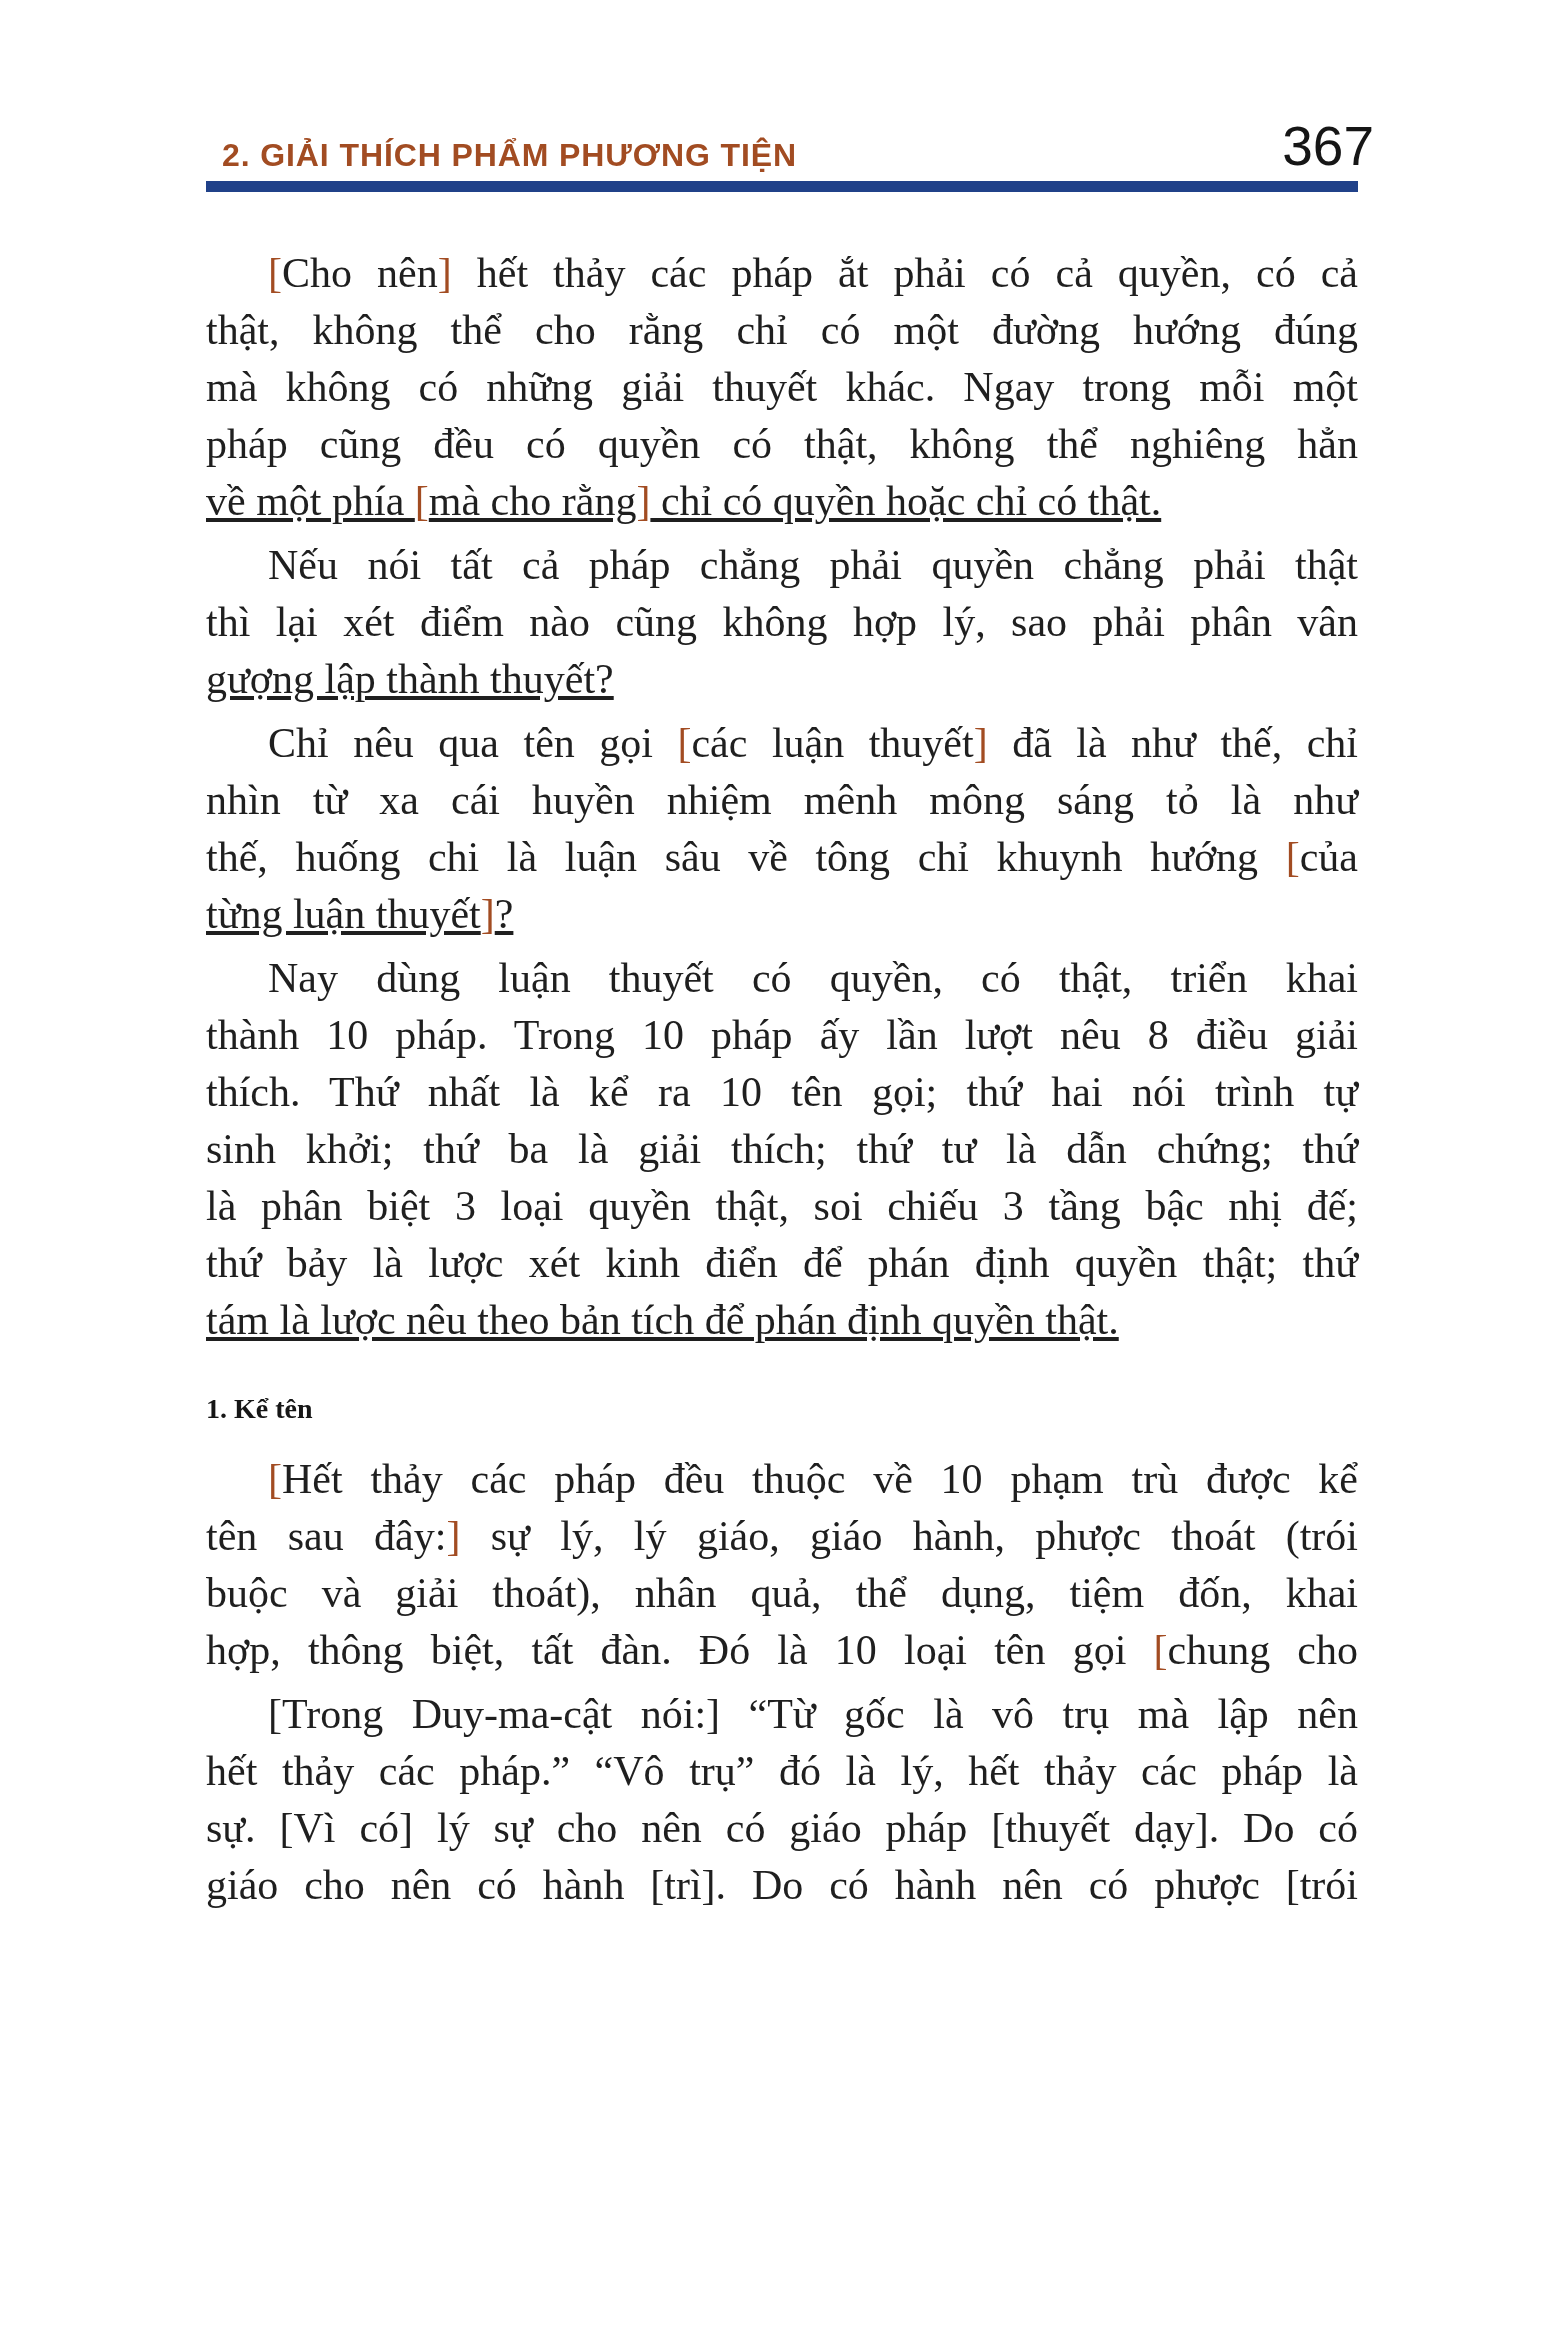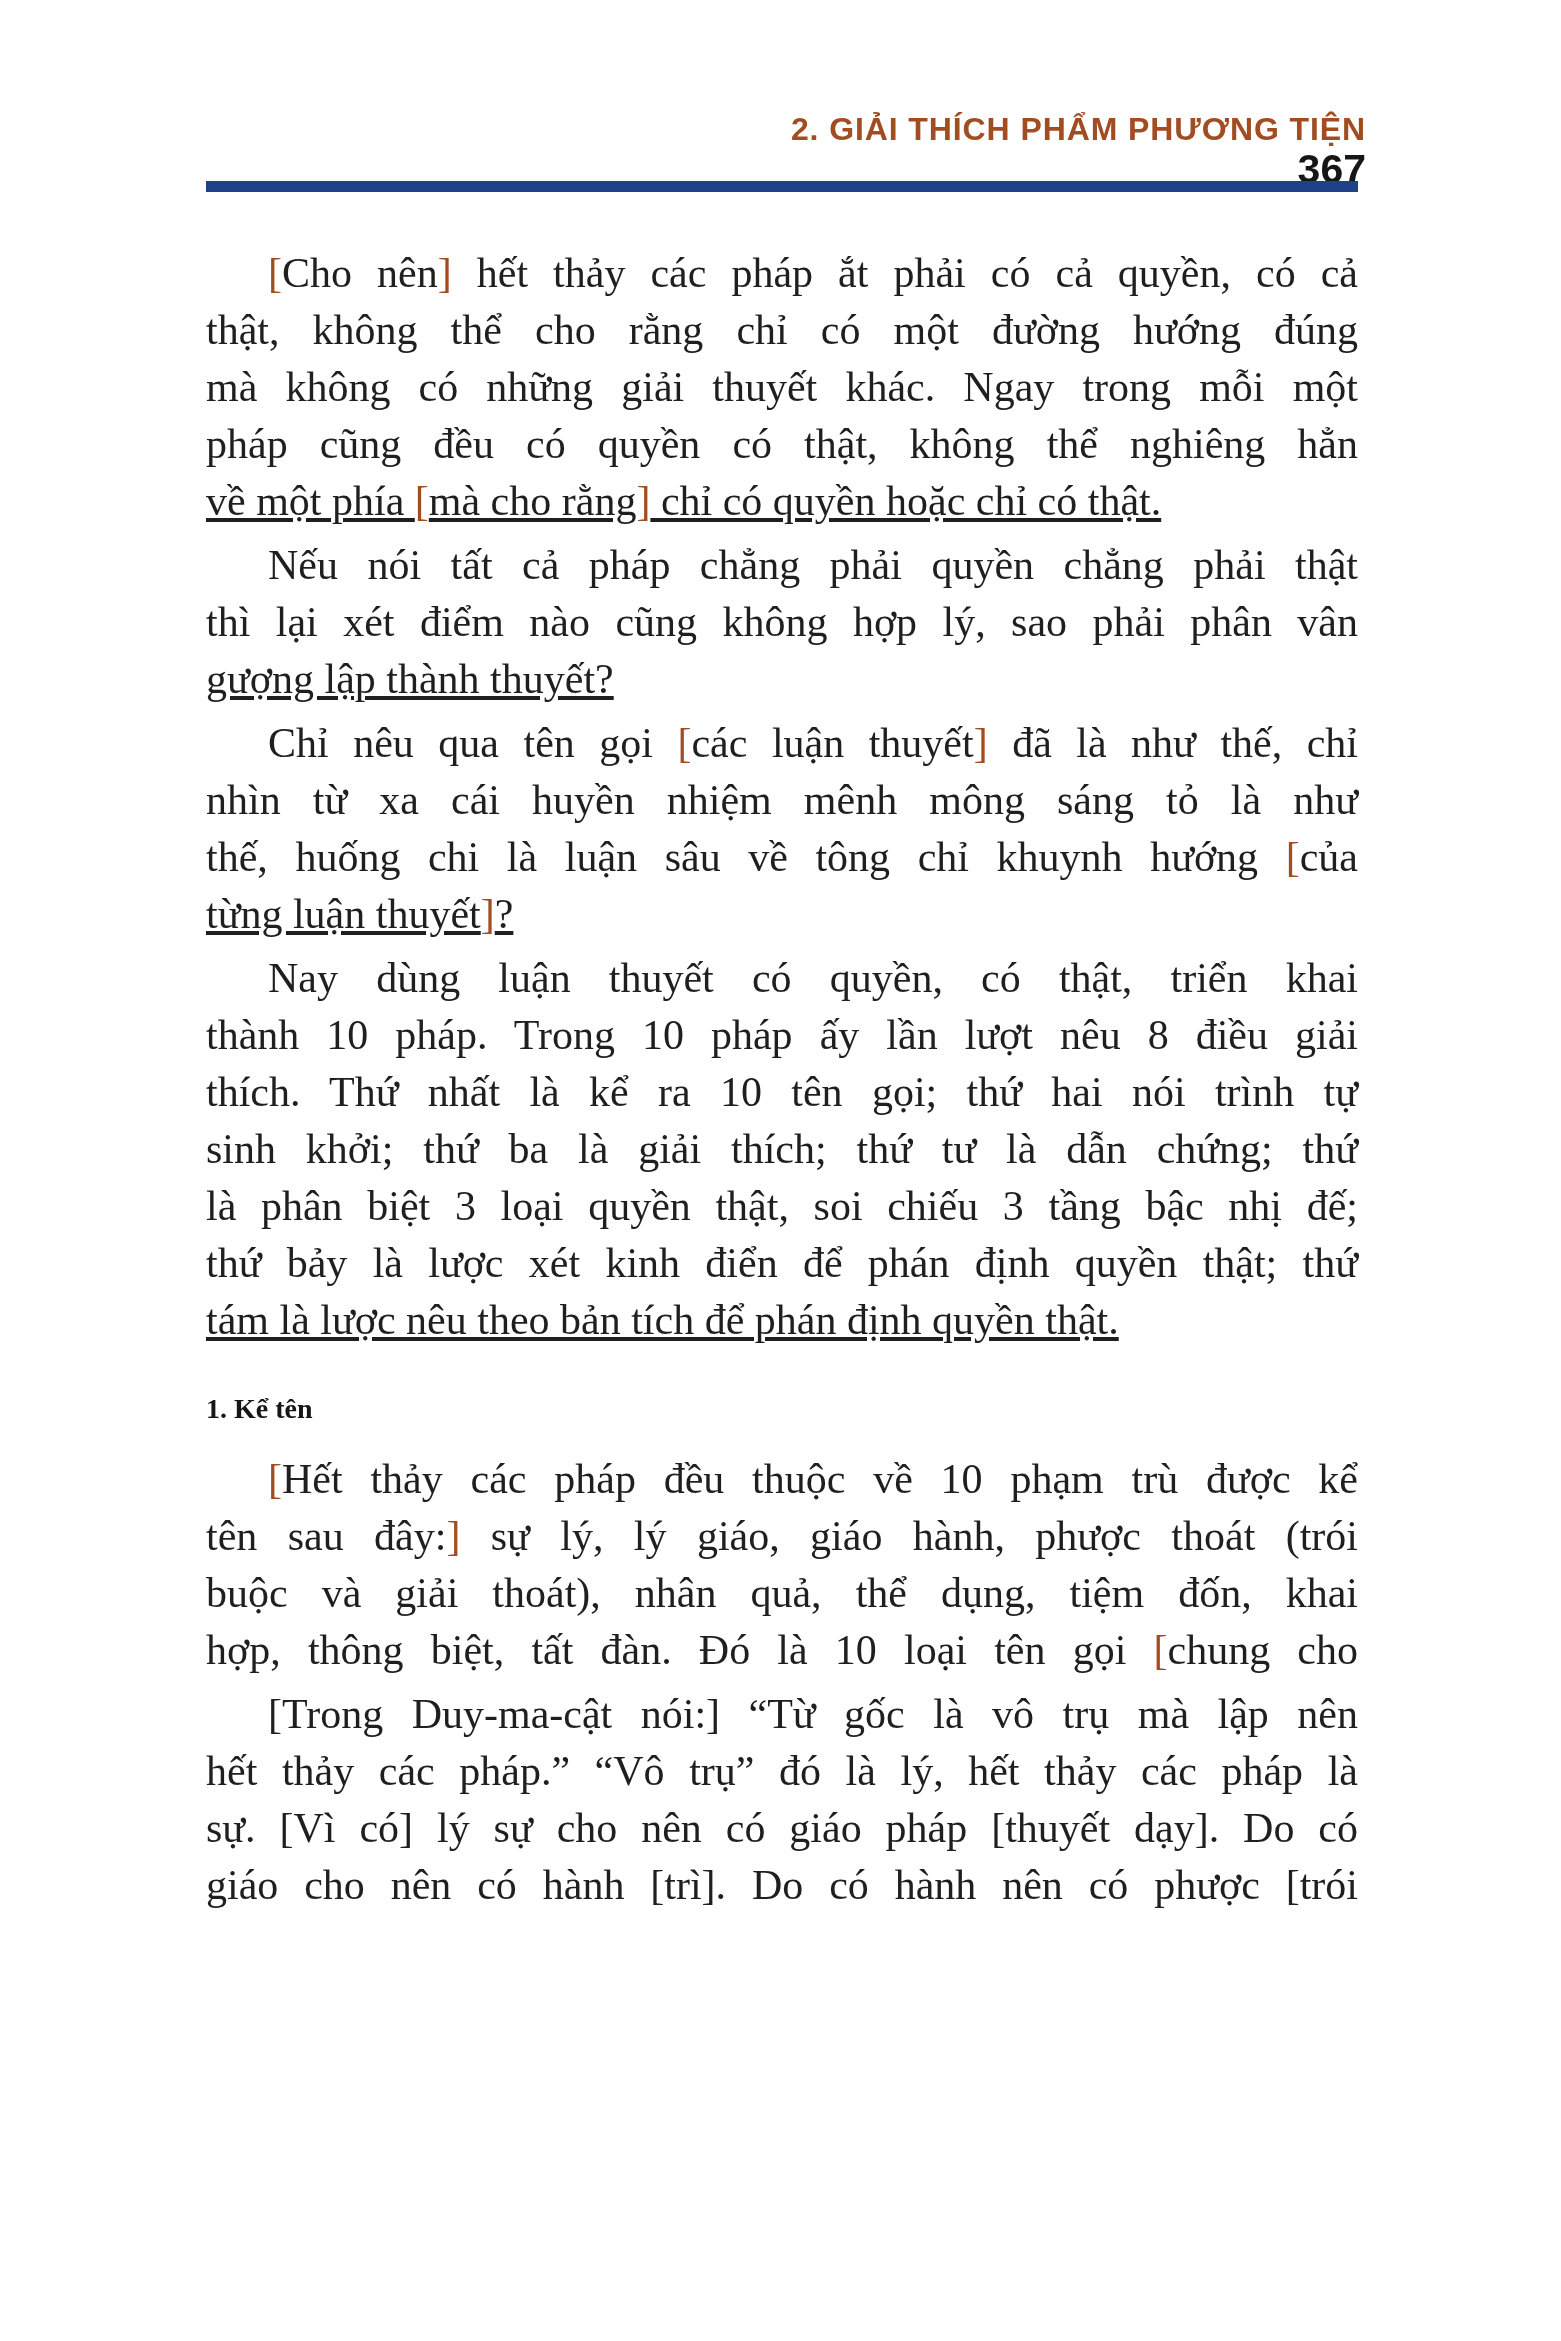--- a/index.html
+++ b/index.html
@@ -14,42 +14,41 @@
     overflow: hidden;
     font-family: "Liberation Serif", "DejaVu Serif", serif;
   }
   .page {
     position: absolute;
     inset: 0;
     background: var(--page-bg, #fff);
   }
   .page-header {
     position: absolute;
-    left: 214px;
+    left: 222px;
     width: 1152px;
     top: 113px;
     height: 61px;
     display: flex;
     justify-content: space-between;
     align-items: flex-end;
-    flex-direction: column;
   }
   .running-head {
     font-family: "Liberation Sans", "DejaVu Sans", sans-serif;
     font-weight: bold;
     font-size: 32px;
     line-height: 1;
     letter-spacing: 0.9px;
     color: var(--accent, #A24C22);
     padding-bottom: 3.5px;
   }
   .page-number {
     font-family: "Liberation Sans", "DejaVu Sans", sans-serif;
-    font-weight: bold;
-    font-size: 41px;
+    font-weight: normal;
+    font-size: 55px;
     line-height: 1;
     color: #161616;
   }
   .rule {
     position: absolute;
     left: 206px;
     width: 1152px;
     top: 181px;
     height: 11.3px;
     background: var(--rule, #204189);

